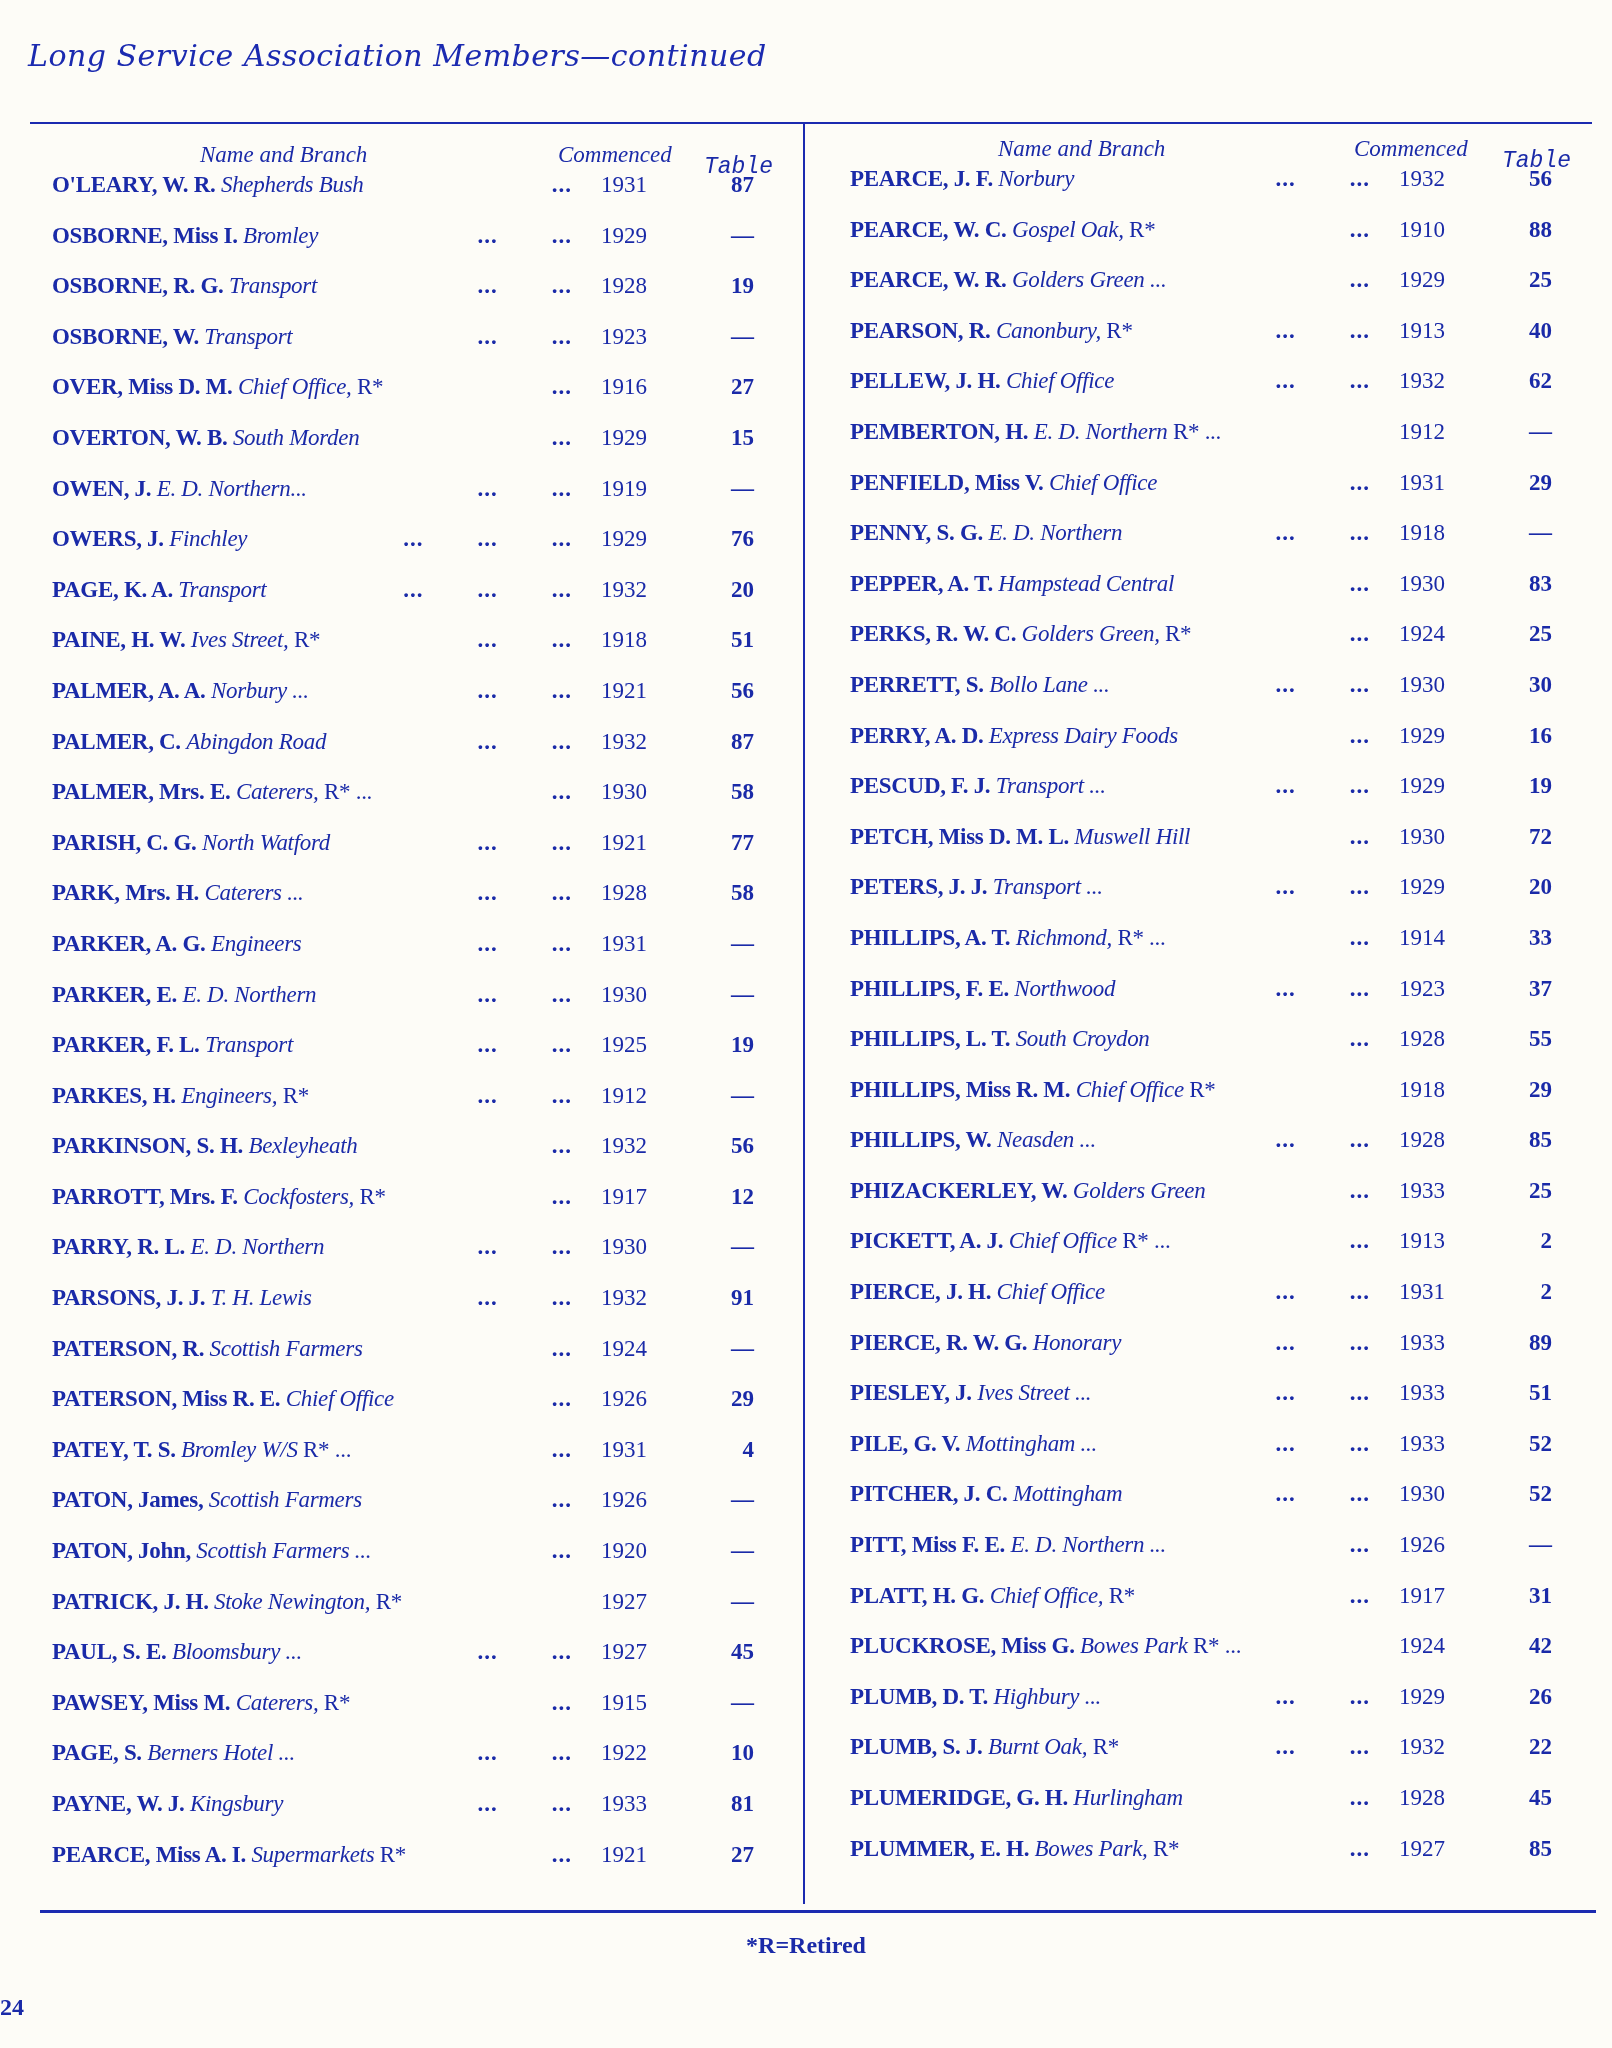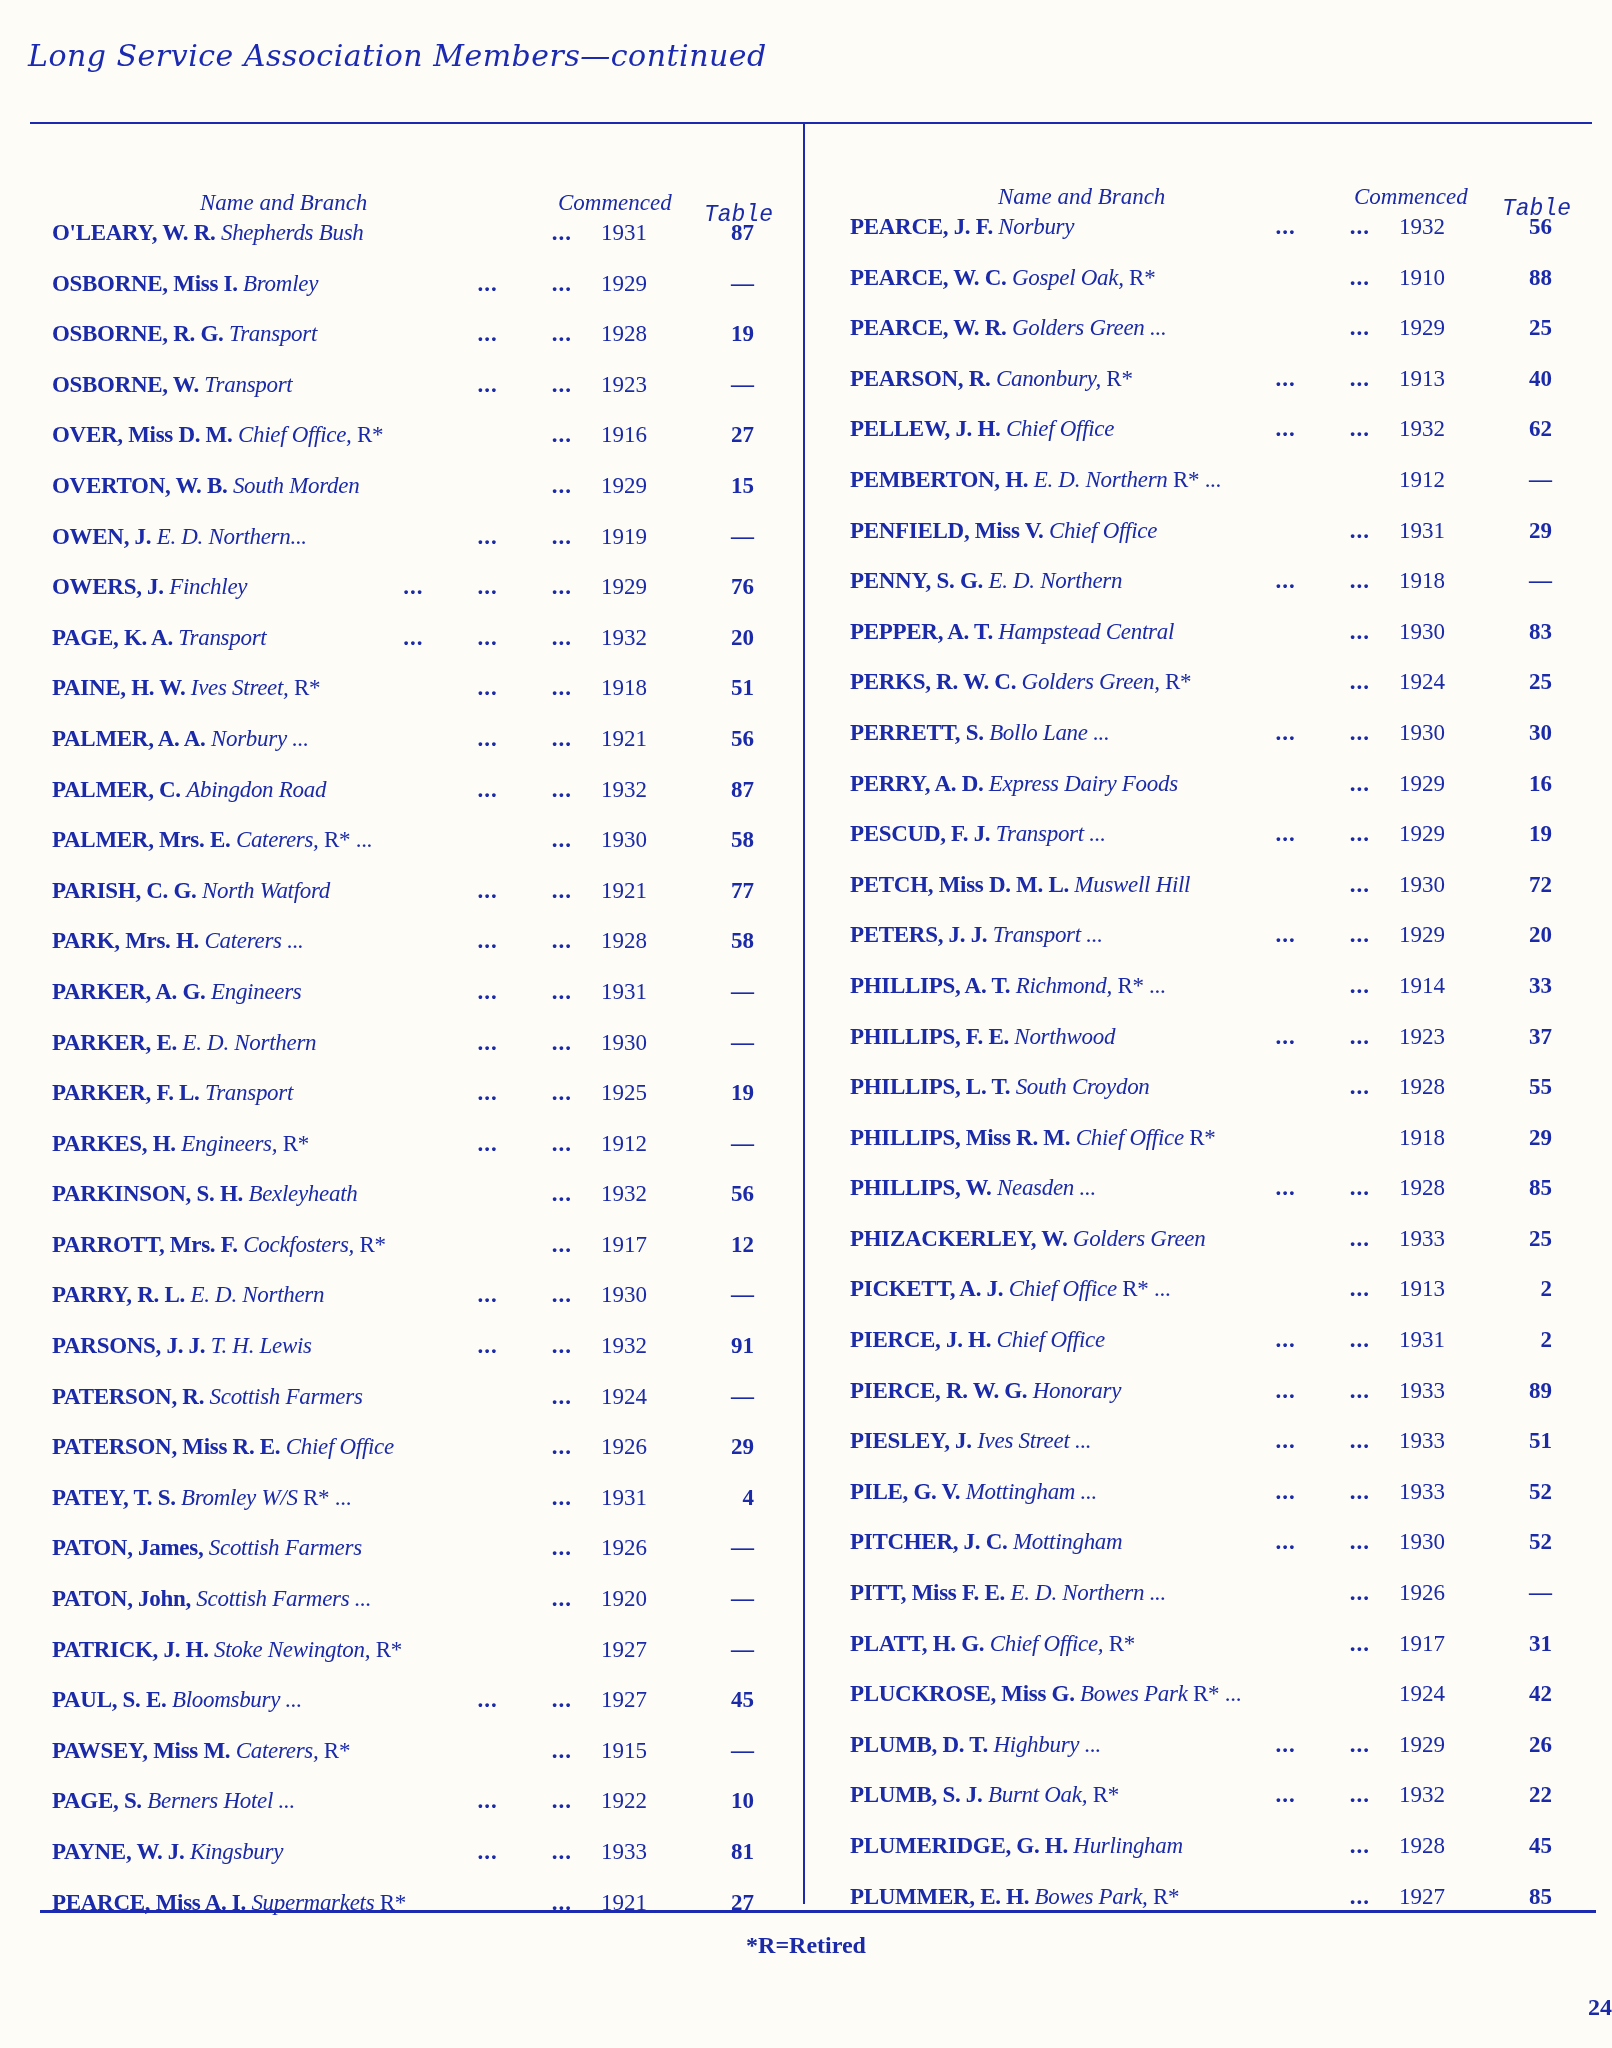--- a/index.html
+++ b/index.html
@@ -31,21 +31,21 @@
     position: absolute; left: 803px; top: 122px; width: 2px; height: 1782px;
     background: #1b2ab0;
   }
   .col {
     position: absolute; top: 142px;
   }
   .col.left { left: 52px; width: 720px; }
   .col.right { left: 850px; width: 720px; top: 136px; }
   .hdr {
     position: relative; height: 30px;
-    font-style: italic; font-size: 23px; margin-top: 48px;
+    font-style: italic; font-size: 23px;
   }
   .hdr .h-name { position: absolute; left: 148px; top: 0; }
   .hdr .h-comm { position: absolute; left: 506px; top: 0; }
   .hdr .h-table { position: absolute; left: 652px; top: 12px; font-family: Liberation Mono, monospace; }
   .col.right .hdr .h-name { left: 148px; }
   .col.right .hdr .h-comm { left: 504px; }
   .col.right .hdr .h-table { left: 652px; }
 
   .row {
     position: relative; height: 50.6px;
@@ -57,21 +57,21 @@
   .row .ret { font-weight: normal; }
   .row .dots { position: absolute; left: 462px; top: 0; font-weight: bold; letter-spacing: 1px; }
   .row .year { position: absolute; left: 542px; top: 0; width: 60px; text-align: center; }
   .row .tbl { position: absolute; left: 660px; top: 0; width: 42px; text-align: right; font-weight: bold; }
 
   .footnote {
     position: absolute; left: 0; width: 1612px; top: 1932px; text-align: center;
     font-size: 24px; font-weight: bold;
   }
   .pagenum {
-    position: absolute; left: 0; width: 1612px; top: 1994px; text-align: right;
+    position: absolute; left: 0; width: 1612px; top: 1994px; text-align: left;
     font-size: 24px; font-weight: bold;
   }
 </style>
 </head>
 <body>
 
 <div class="title">Long Service Association Members—continued</div>
 <div class="rule-top"></div>
 <div class="divider"></div>
 

